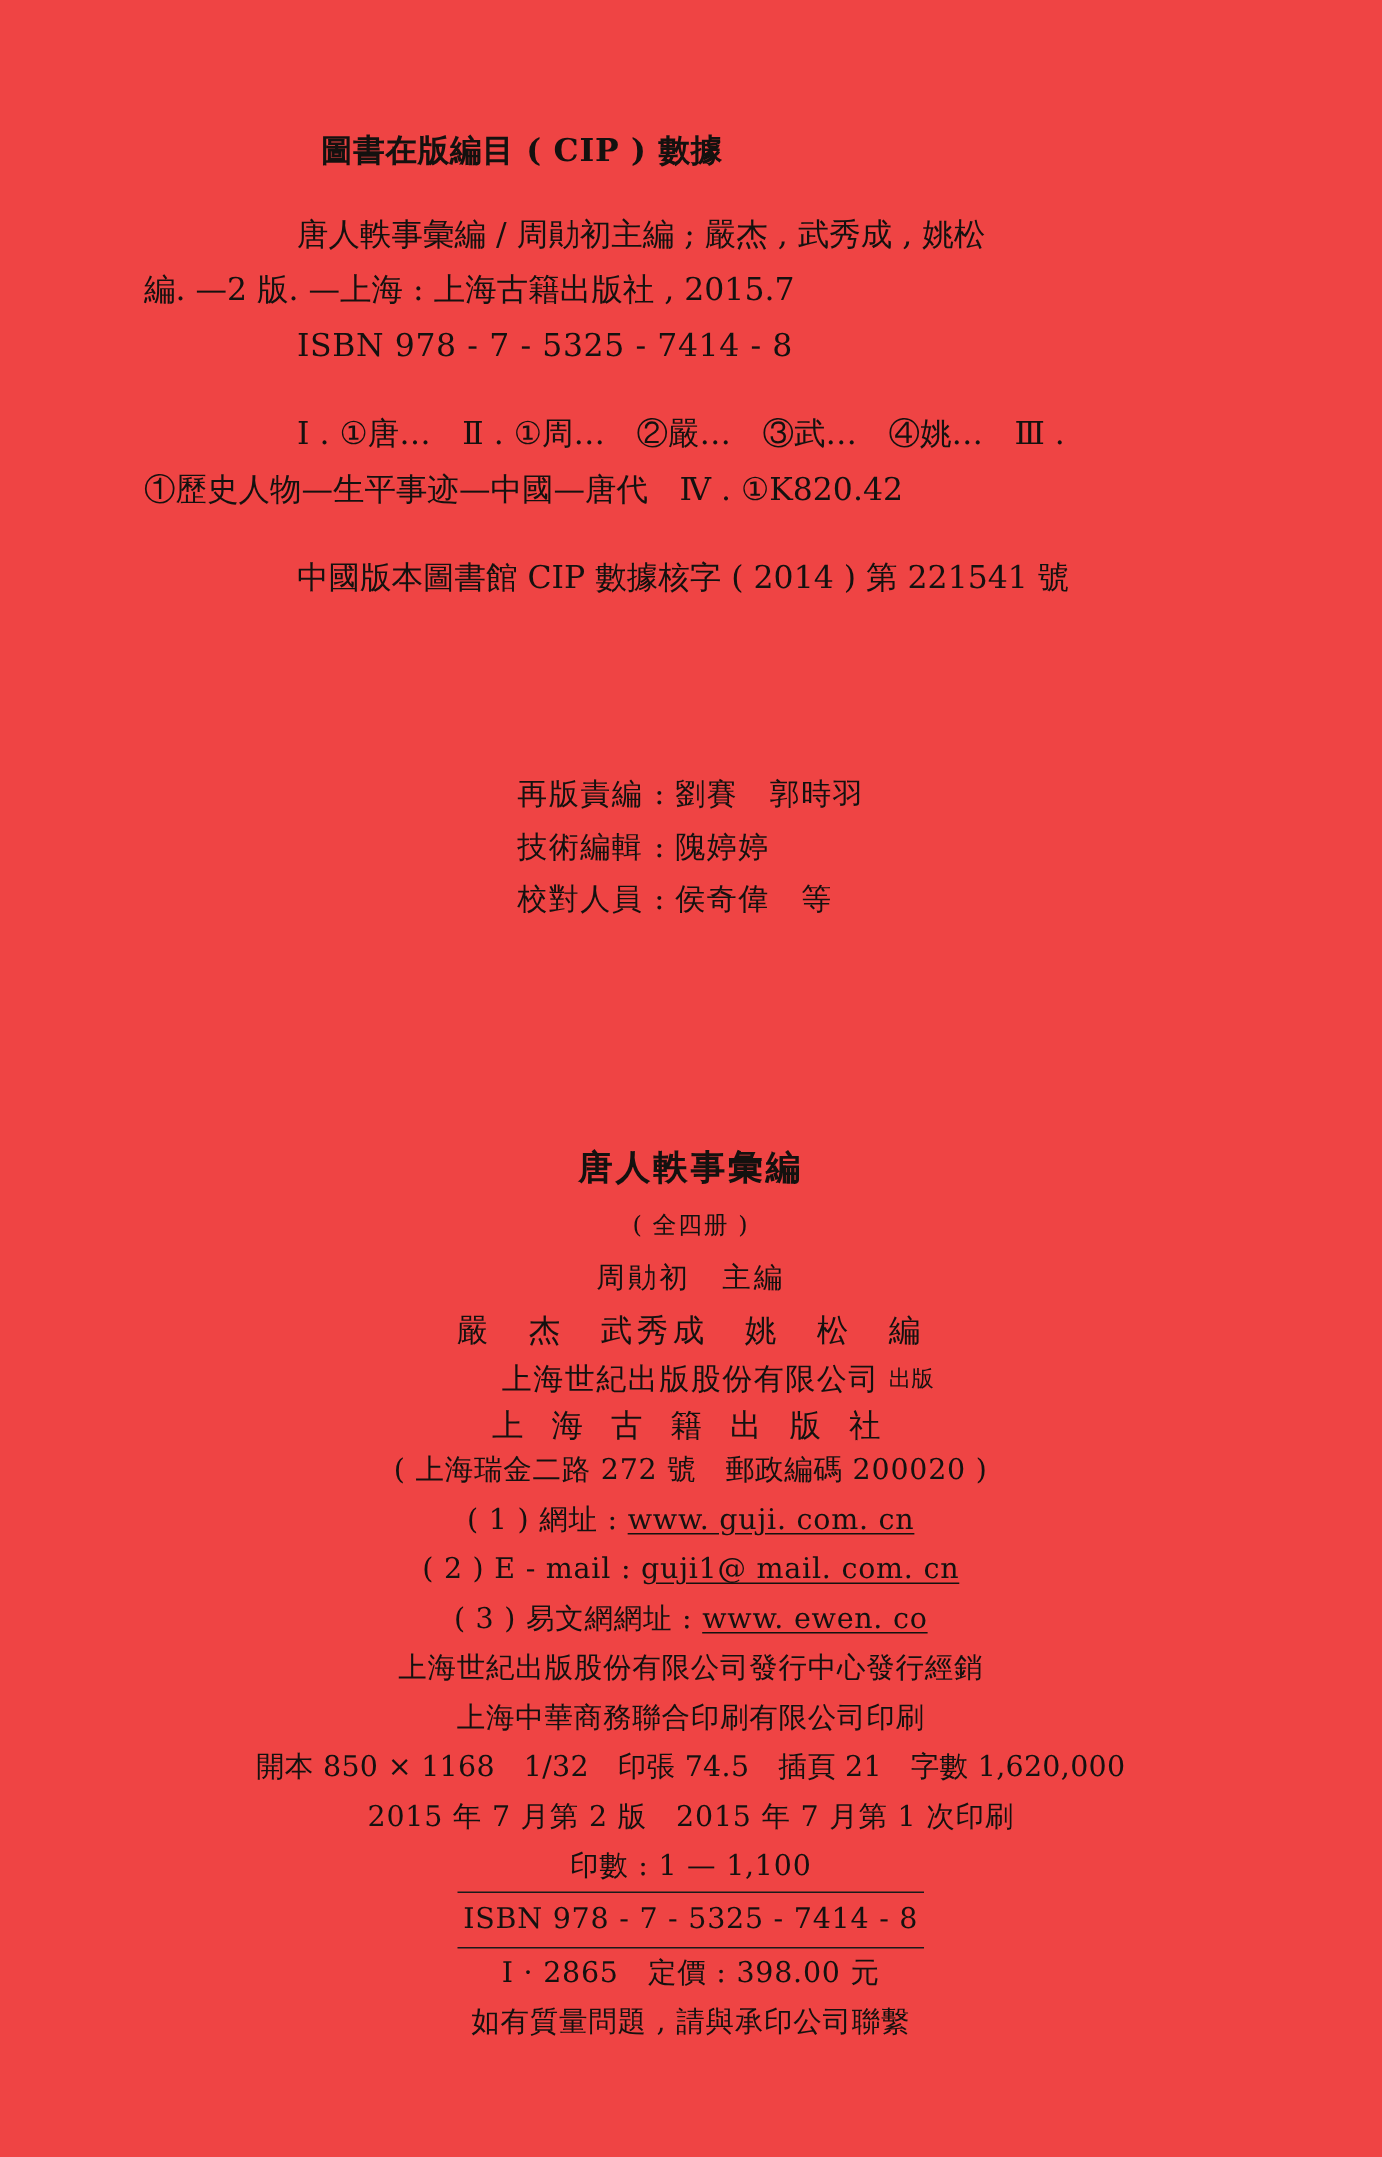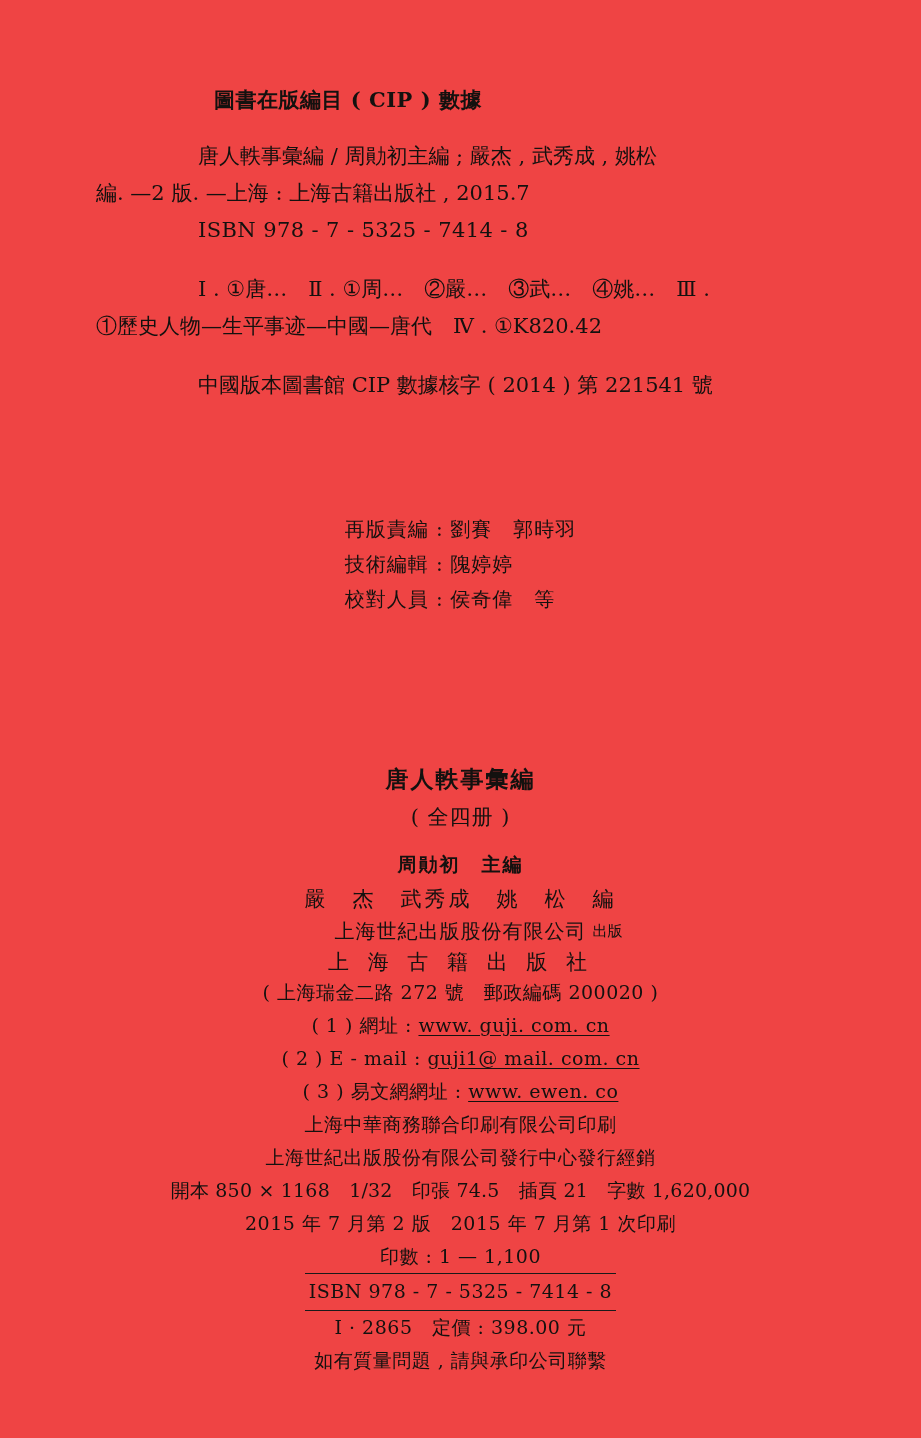--- a/index.html
+++ b/index.html
@@ -89,31 +89,30 @@
     top: 762px;
     text-align: center;
   }
   .colo-title {
     font-size: 23px;
     font-weight: bold;
     letter-spacing: 2px;
     line-height: 34px;
   }
   .colo-sub {
-    font-size: 21px;
+    font-size: 16px;
     letter-spacing: 1px;
     line-height: 34px;
     margin-top: 4px;
   }
   .colo-editor {
     font-size: 19px;
     letter-spacing: 2px;
     line-height: 33px;
-    margin-top: 14px;
-    font-weight: bold;
+    margin-top: 2px;
   }
   .colo-editors2 {
     font-size: 21px;
     letter-spacing: 3px;
     line-height: 33px;
     margin-top: 2px;
   }
   .pub-row {
     position: relative;
     display: inline-block;
@@ -217,22 +216,22 @@
       <span>( 2 )</span>
       <span>E - mail :</span>
       <span class="u">guji1@ mail. com. cn</span>
     </div>
     <div class="colo-line">
       <span>( 3 )</span>
       <span>易文網網址 :</span>
       <span class="u">www. ewen. co</span>
     </div>
 
+    <div class="colo-line">上海世紀出版股份有限公司發行中心發行經銷</div>
     <div class="colo-line">上海中華商務聯合印刷有限公司印刷</div>
-    <div class="colo-line">上海世紀出版股份有限公司發行中心發行經銷</div>
     <div class="colo-line tight">開本 850 × 1168　1/32　印張 74.5　插頁 21　字數 1,620,000</div>
     <div class="colo-line">2015 年 7 月第 2 版　2015 年 7 月第 1 次印刷</div>
     <div class="colo-line">印數 : 1 — 1,100</div>
     <div>
       <span class="isbn-line">ISBN 978 - 7 - 5325 - 7414 - 8</span>
     </div>
     <div class="colo-line">Ⅰ · 2865　定價 : 398.00 元</div>
     <div class="colo-line">如有質量問題 , 請與承印公司聯繫</div>
   </section>
 

